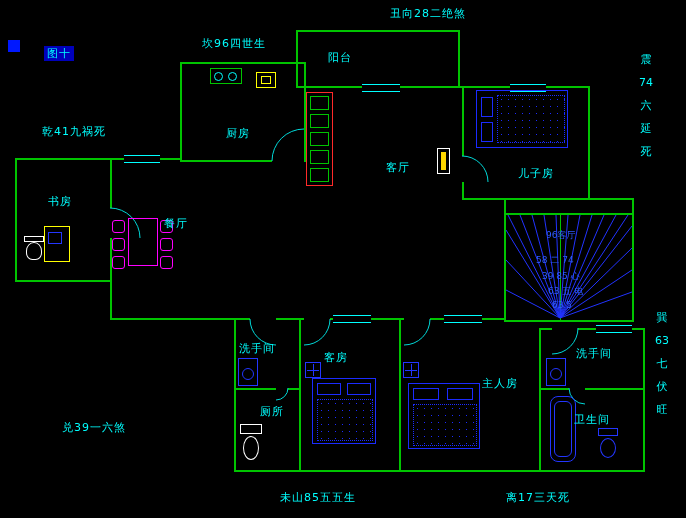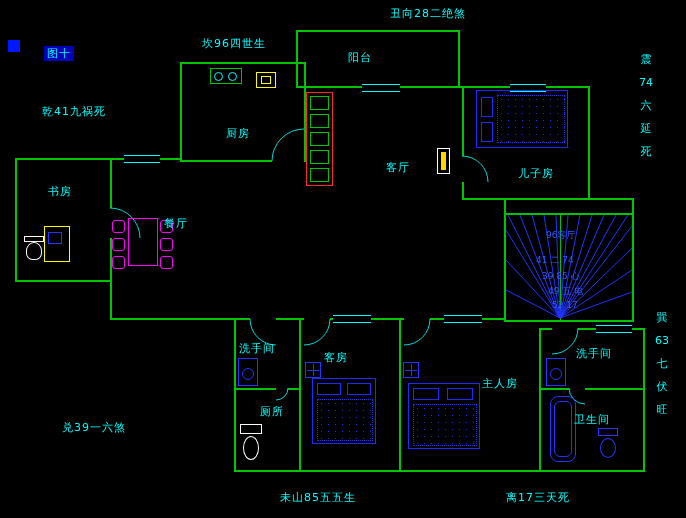--- a/index.html
+++ b/index.html
@@ -183,47 +183,47 @@
 
   <div style="position:absolute;left:550px;top:396px;width:26px;height:66px;border:1px solid #2336ff;border-radius:8px">
     <i style="position:absolute;left:3px;top:4px;width:18px;height:56px;border:1px solid #2336ff;border-radius:6px"></i>
   </div>
 
   <i class="legend" style="left:8px;top:40px"></i>
   <div class="lbl fig" style="left:44px;top:46px">图十</div>
 
   <div class="lbl" style="left:390px;top:6px">丑向28二绝煞</div>
   <div class="lbl" style="left:202px;top:36px">坎96四世生</div>
-  <div class="lbl" style="left:42px;top:104px">乾41九祸死</div>
+  <div class="lbl" style="left:42px;top:124px">乾41九祸死</div>
   <div class="lbl" style="left:62px;top:420px">兑39一六煞</div>
   <div class="lbl" style="left:280px;top:490px">未山85五五生</div>
   <div class="lbl" style="left:506px;top:490px">离17三天死</div>
   <div class="vlbl" style="left:632px;top:48px">震
 74
 六
 延
 死</div>
   <div class="vlbl" style="left:648px;top:306px">巽
 63
 七
 伏
 旺</div>
 
-  <div class="lbl" style="left:348px;top:50px">阳台</div>
+  <div class="lbl" style="left:328px;top:50px">阳台</div>
   <div class="lbl" style="left:226px;top:126px">厨房</div>
   <div class="lbl" style="left:386px;top:160px">客厅</div>
   <div class="lbl" style="left:518px;top:166px">儿子房</div>
-  <div class="lbl" style="left:48px;top:184px">书房</div>
+  <div class="lbl" style="left:48px;top:194px">书房</div>
   <div class="lbl" style="left:164px;top:216px">餐厅</div>
   <div class="lbl" style="left:239px;top:341px">洗手间</div>
   <div class="lbl" style="left:324px;top:350px">客房</div>
   <div class="lbl" style="left:482px;top:376px">主人房</div>
   <div class="lbl" style="left:576px;top:346px">洗手间</div>
   <div class="lbl" style="left:260px;top:404px">厕所</div>
   <div class="lbl" style="left:574px;top:412px">卫生间</div>
 
   <div class="stxt" style="left:546px;top:229px">96客厅</div>
-  <div class="stxt" style="left:536px;top:254px">41 二 74</div>
+  <div class="stxt" style="left:536px;top:254px">58 二 74</div>
   <div class="stxt" style="left:542px;top:270px">39 85 心</div>
-  <div class="stxt" style="left:548px;top:285px">49 五 电</div>
-  <div class="stxt" style="left:552px;top:300px">52 17</div>
+  <div class="stxt" style="left:548px;top:285px">63 五 电</div>
+  <div class="stxt" style="left:552px;top:300px">63 5</div>
 
 </div>
 
 </body></html>

